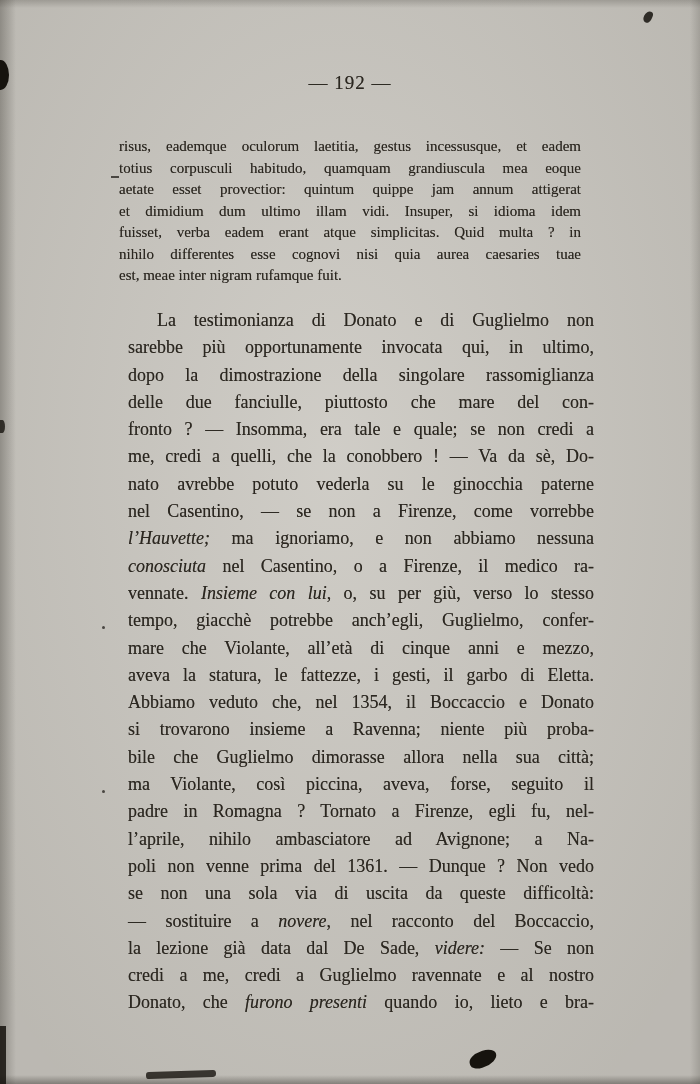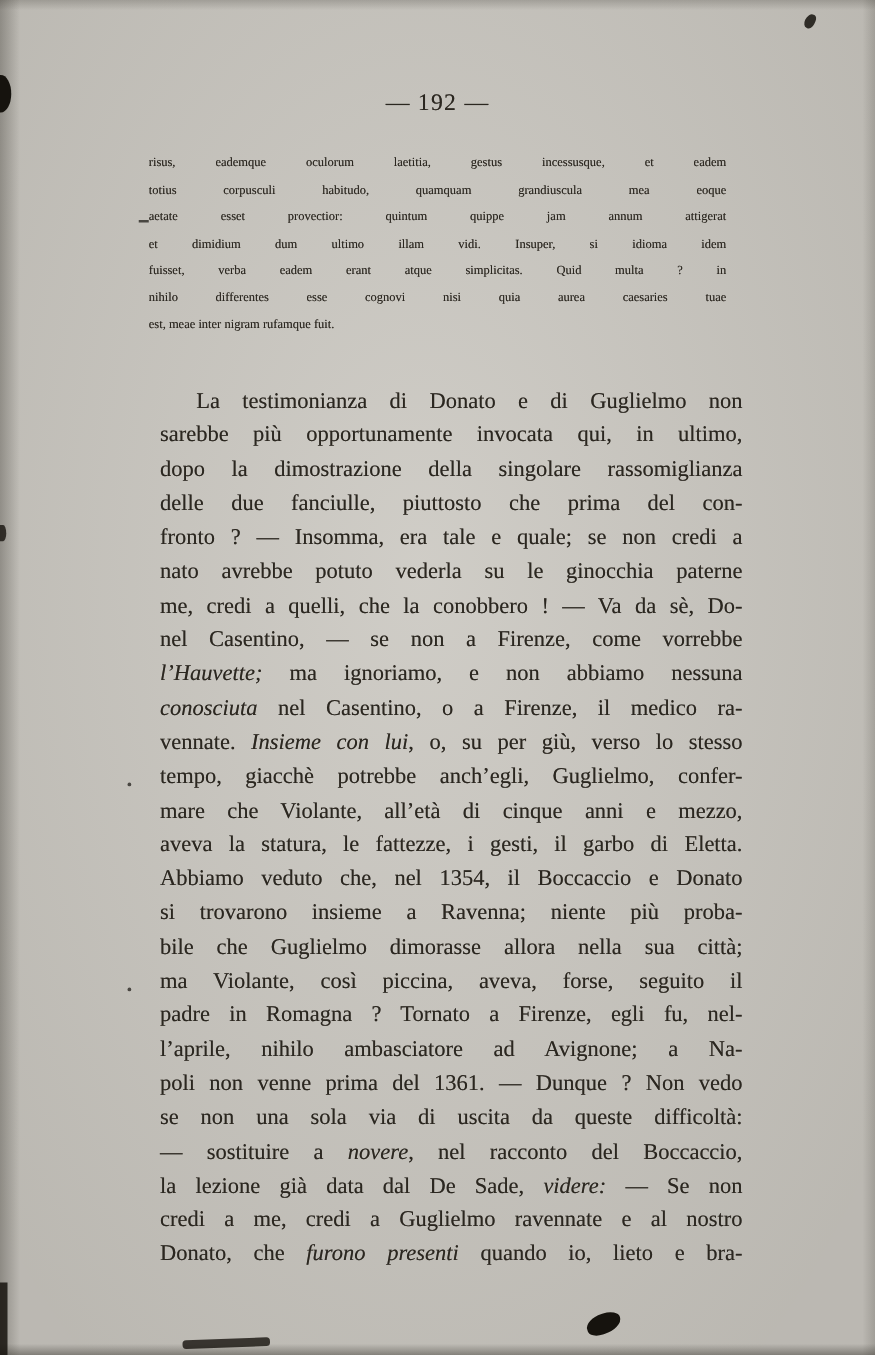--- a/index.html
+++ b/index.html
@@ -13,22 +13,22 @@
     font-family: "Liberation Serif", "DejaVu Serif", serif;
     color: #2b2720;
     text-shadow: 0 0 0.5px rgba(43,39,32,.55);
   }
   .pageno {
     position: absolute; top: 72px; left: 0; right: 0;
     text-align: center;
     font-size: 19px; letter-spacing: 1px;
   }
   .quote {
-    position: absolute; top: 120px; left: 119px; width: 462px;
-    font-size: 10px; line-height: 21.5px;
+    position: absolute; top: 136px; left: 119px; width: 462px;
+    font-size: 15px; line-height: 21.5px;
   }
   .main {
     position: absolute; top: 307px; left: 128px; width: 466px;
     font-size: 18px; line-height: 27.3px;
   }
   .tline { text-align: justify; text-align-last: justify; }
   .tline.indent { text-indent: 29px; }
   .quote .tline:last-child { text-align-last: left; }
   em { }
 
@@ -69,24 +69,24 @@
       <div class="tline"><span>et dimidium dum ultimo illam vidi. Insuper, si idioma idem</span></div>
       <div class="tline"><span>fuisset, verba eadem erant atque simplicitas. Quid multa ? in</span></div>
       <div class="tline"><span>nihilo differentes esse cognovi nisi quia aurea caesaries tuae</span></div>
       <div class="tline"><span>est, meae inter nigram rufamque fuit.</span></div>
     </div>
 
   <div class="main">
       <div class="tline indent"><span>La testimonianza di Donato e di Guglielmo non</span></div>
       <div class="tline"><span>sarebbe più opportunamente invocata qui, in ultimo,</span></div>
       <div class="tline"><span>dopo la dimostrazione della singolare rassomiglianza</span></div>
-      <div class="tline"><span>delle due fanciulle, piuttosto che prima del con-</span></div>
+      <div class="tline"><span>delle due fanciulle, piuttosto che mare del con-</span></div>
       <div class="tline"><span>fronto ? — Insomma, era tale e quale; se non credi a</span></div>
+      <div class="tline"><span>me, credi a quelli, che la conobbero ! — Va da sè, Do-</span></div>
       <div class="tline"><span>nato avrebbe potuto vederla su le ginocchia paterne</span></div>
-      <div class="tline"><span>me, credi a quelli, che la conobbero ! — Va da sè, Do-</span></div>
       <div class="tline"><span>nel Casentino, — se non a Firenze, come vorrebbe</span></div>
       <div class="tline"><em>l’Hauvette;</em><span> ma ignoriamo, e non abbiamo nessuna</span></div>
       <div class="tline"><em>conosciuta</em><span> nel Casentino, o a Firenze, il medico ra-</span></div>
       <div class="tline"><span>vennate. </span><em>Insieme con lui</em><span>, o, su per giù, verso lo stesso</span></div>
       <div class="tline"><span>tempo, giacchè potrebbe anch’egli, Guglielmo, confer-</span></div>
       <div class="tline"><span>mare che Violante, all’età di cinque anni e mezzo,</span></div>
       <div class="tline"><span>aveva la statura, le fattezze, i gesti, il garbo di Eletta.</span></div>
       <div class="tline"><span>Abbiamo veduto che, nel 1354, il Boccaccio e Donato</span></div>
       <div class="tline"><span>si trovarono insieme a Ravenna; niente più proba-</span></div>
       <div class="tline"><span>bile che Guglielmo dimorasse allora nella sua città;</span></div>

